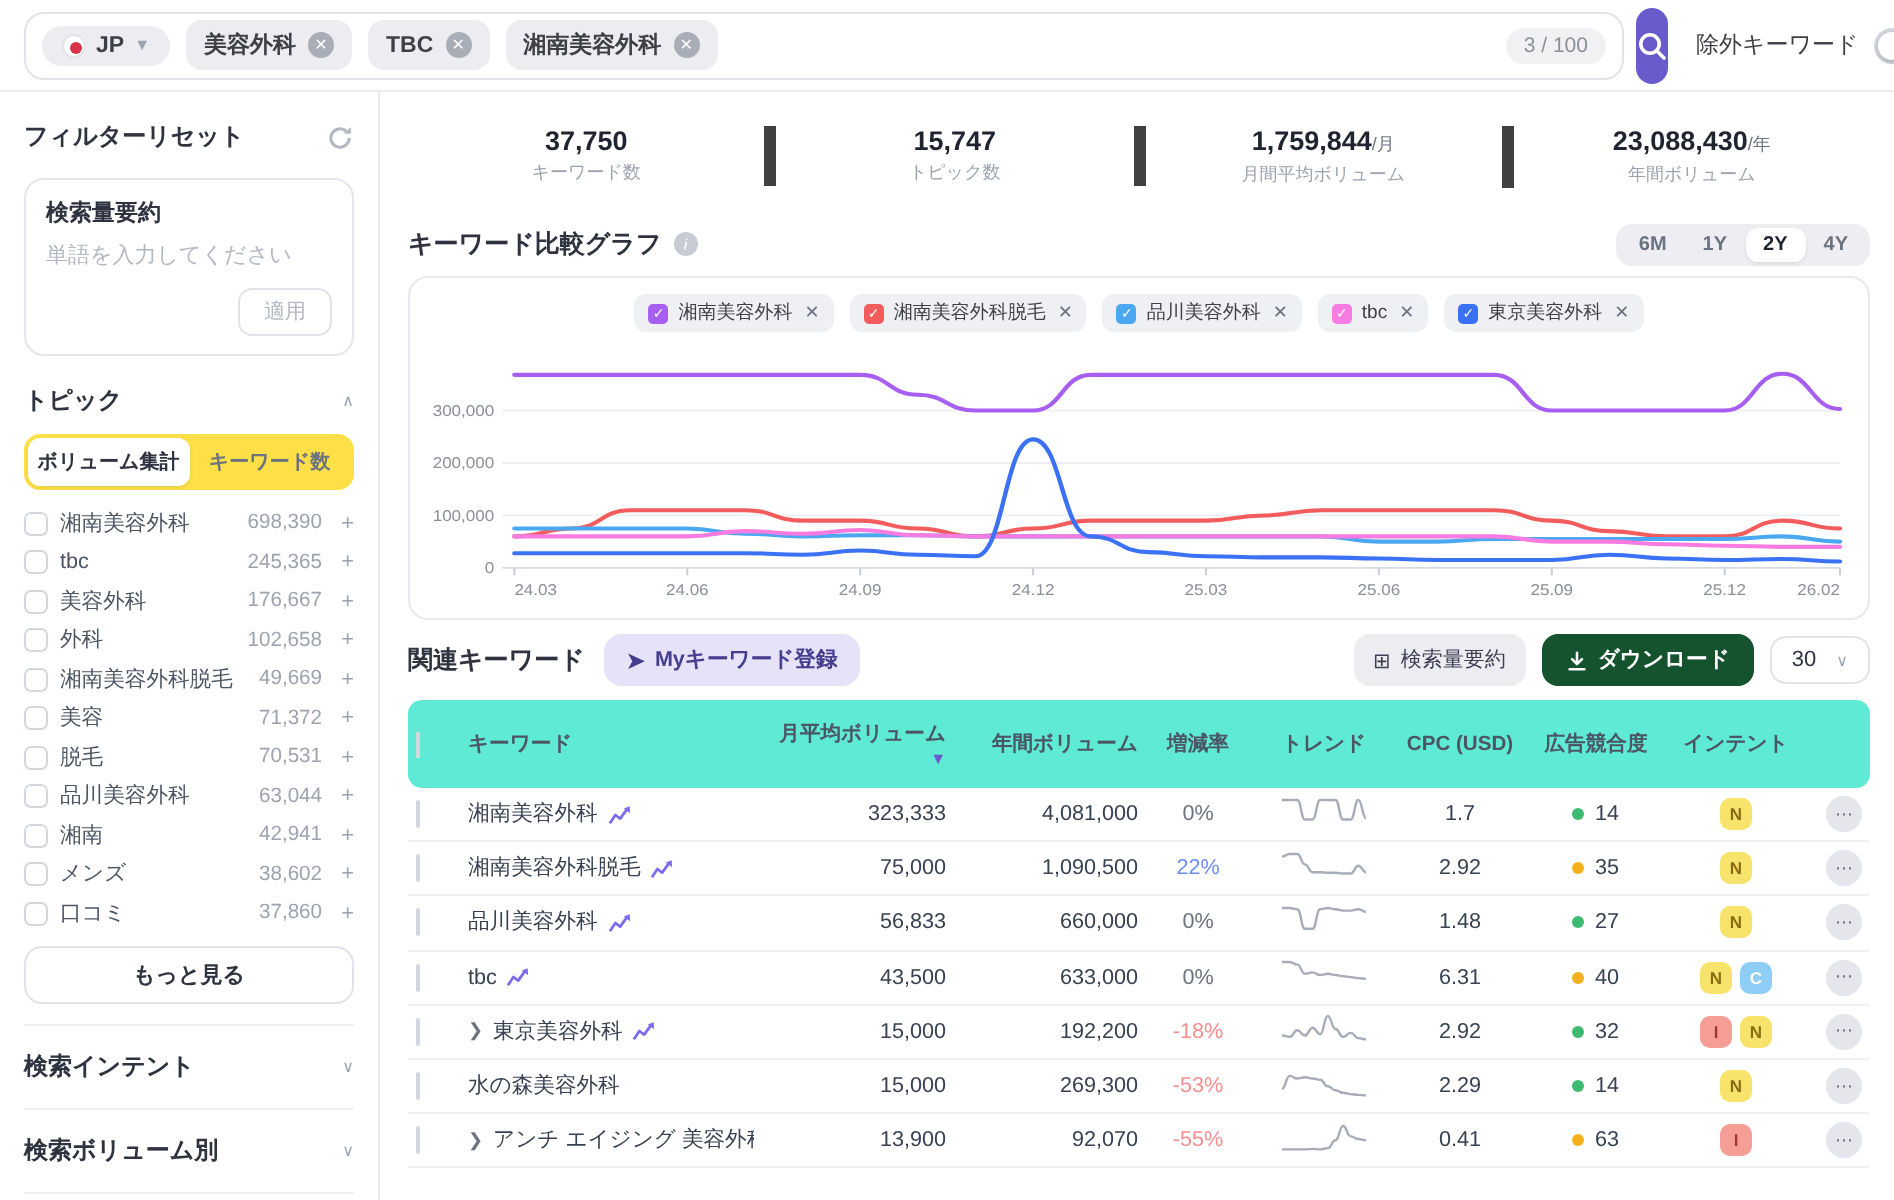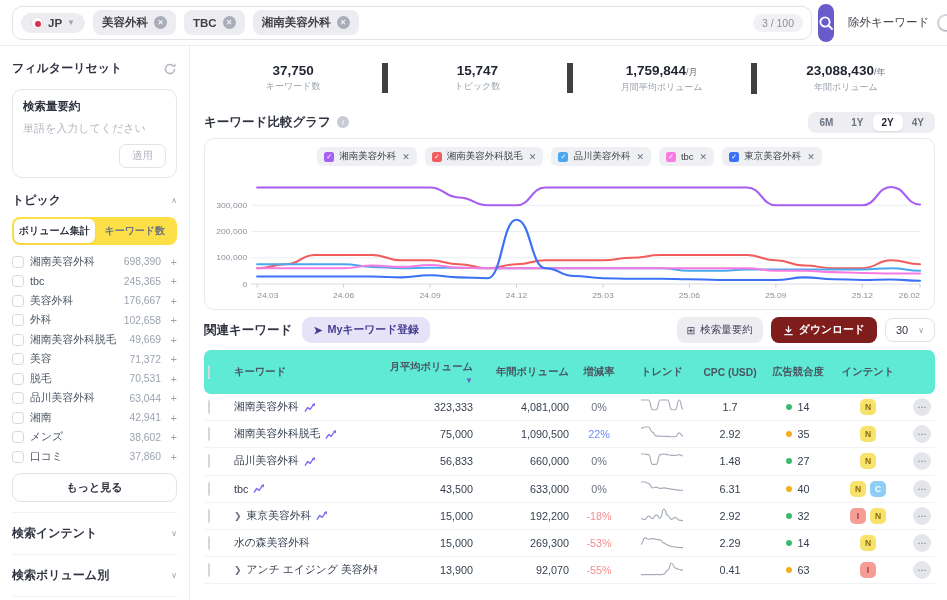--- a/index.html
+++ b/index.html
@@ -81,21 +81,21 @@
   .chart-svg { height:138px; }
   .ax { font-size:8.5px; fill:#8a8f99; font-family:"Liberation Sans","DejaVu Sans",sans-serif; }
   
   .rel-head { display:flex; align-items:center; gap:10px; height:40px; }
   .rel-title { font-size:12.5px; font-weight:bold; color:#2f3340; }
   .reg-btn { display:flex; align-items:center; gap:5px; background:#e6e2f8; color:#453e8f; border:none;
     border-radius:9px; padding:6px 11px; font-size:10.8px; font-weight:bold; cursor:pointer; }
   .rel-right { margin-left:auto; display:flex; align-items:center; gap:8px; }
   .sum-btn { display:flex; align-items:center; gap:5px; background:#ececf1; color:#3f3f55; border:none;
     border-radius:8px; padding:6px 10px; font-size:10.5px; cursor:pointer; }
-  .dl-btn { display:flex; align-items:center; gap:5px; background:#7f1d1d; color:#fff; border:none;
+  .dl-btn { display:flex; align-items:center; gap:5px; background:#14532d; color:#fff; border:none;
     border-radius:8px; padding:6px 12px; font-size:10.8px; font-weight:bold; cursor:pointer; }
   .psize { display:flex; align-items:center; gap:10px; border:1px solid #e2e3e9; border-radius:8px;
     padding:5px 10px; font-size:11px; color:#2f3340; cursor:pointer; }
   .grid { display:grid; grid-template-columns:26px minmax(140px,1fr) 100px 96px 52px 74px 62px 74px 66px 34px;
     align-items:center; }
   .thead { background:#5eead4; border-radius:7px; height:44px; font-size:10.3px; font-weight:bold; color:#4b5563; }
   .th,.td { padding:0 4px; }
   .t-r { text-align:right; } .t-c { text-align:center; }
   .tr { height:27.2px; border-bottom:1px solid #f1f2f5; font-size:10.8px; color:#374151; }
   .kw { display:flex; align-items:center; gap:5px; white-space:nowrap; overflow:hidden; }

